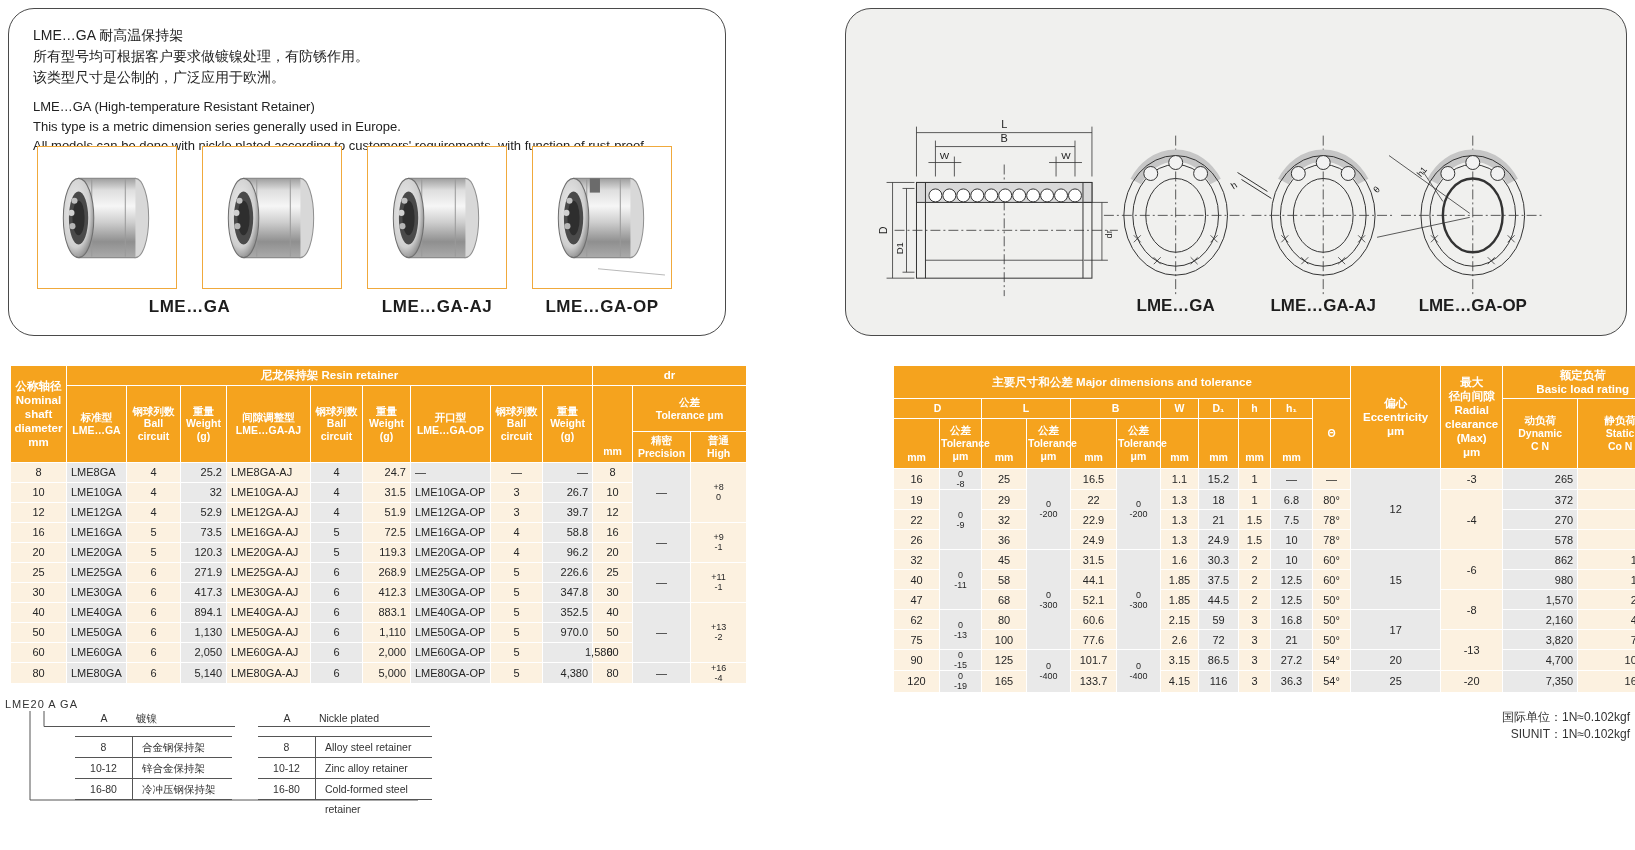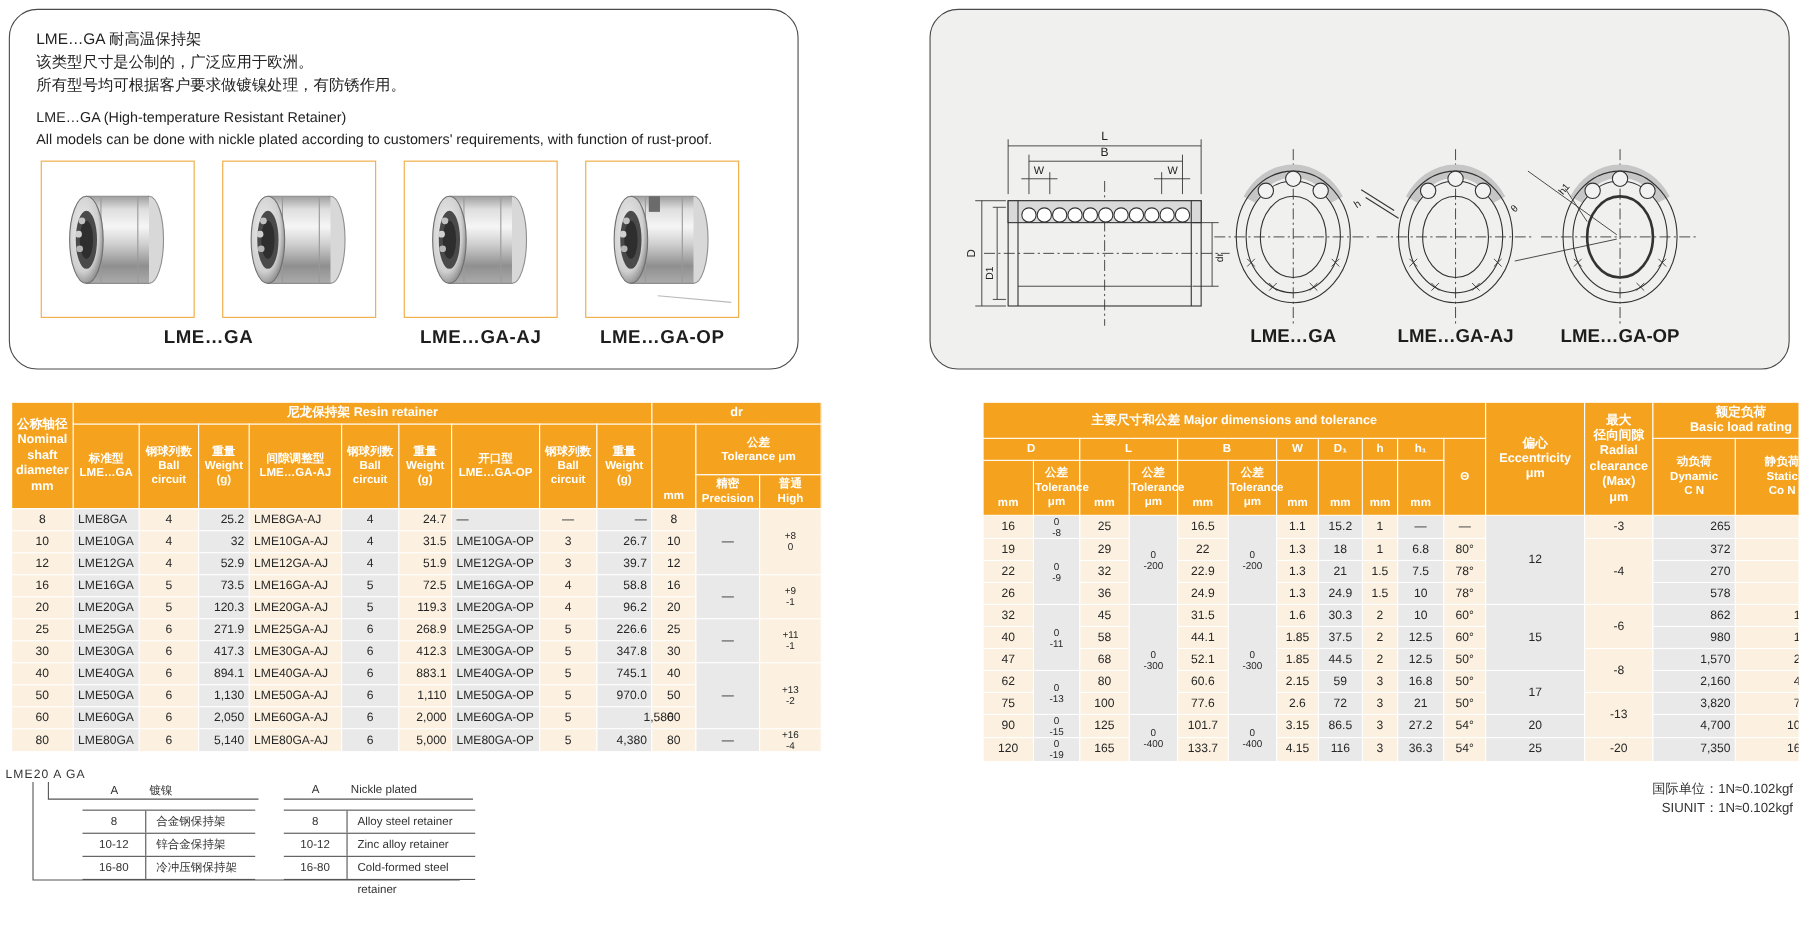--- a/index.html
+++ b/index.html
@@ -100,25 +100,26 @@
       <circle cx="27" cy="57" r="3" fill="#d0d0d0"></circle>
       <circle cx="28" cy="70" r="3" fill="#b5b5b5"></circle>
     </g>
   </defs>
 </svg>
 
 <div class="panel" id="panel-left">
   <div class="intro">
     <div class="zh">
       <div>LME…GA 耐高温保持架</div>
+      <div>所有型号均可根据客户要求做镀镍处理，有防锈作用。</div>
       <div>该类型尺寸是公制的，广泛应用于欧洲。</div>
-      <div>所有型号均可根据客户要求做镀镍处理，有防锈作用。</div>
     </div>
     <div class="en">
       <div>LME…GA (High-temperature Resistant Retainer)</div>
+      <div>This type is a metric dimension series generally used in Europe.</div>
       <div>All models can be done with nickle plated according to customers' requirements, with function of rust-proof.</div>
     </div>
   </div>
   <div class="products">
     <div class="product">
       <svg viewBox="0 0 124 124" width="126" height="126">
           <use href="#bearing-art"></use>
         </svg>
     </div>
     <div class="product">
@@ -429,21 +430,21 @@
       <tr>
         <td class="c-cream">40</td>
         <td class="c-gray" style="text-align: left;">LME40GA</td>
         <td class="c-cream">6</td>
         <td class="c-gray" style="text-align: right;">894.1</td>
         <td class="c-cream" style="text-align: left; margin-left: 39px;">LME40GA-AJ</td>
         <td class="c-gray">6</td>
         <td class="c-cream" style="text-align: right;">883.1</td>
         <td class="c-gray" style="text-align: left;">LME40GA-OP</td>
         <td class="c-cream">5</td>
-        <td class="c-gray" style="text-align: right;">745.1</td>
+        <td class="c-gray" style="text-align: right;">352.5</td>
         <td class="c-cream">40</td>
         <td rowspan="3" class="c-gray">—</td>
         <td rowspan="3" class="c-cream sm">+13
 -2</td>
       </tr>
       <tr>
         <td class="c-cream">50</td>
         <td class="c-gray" style="text-align: left;">LME50GA</td>
         <td class="c-cream">6</td>
         <td class="c-gray" style="text-align: right;">1,130</td>

